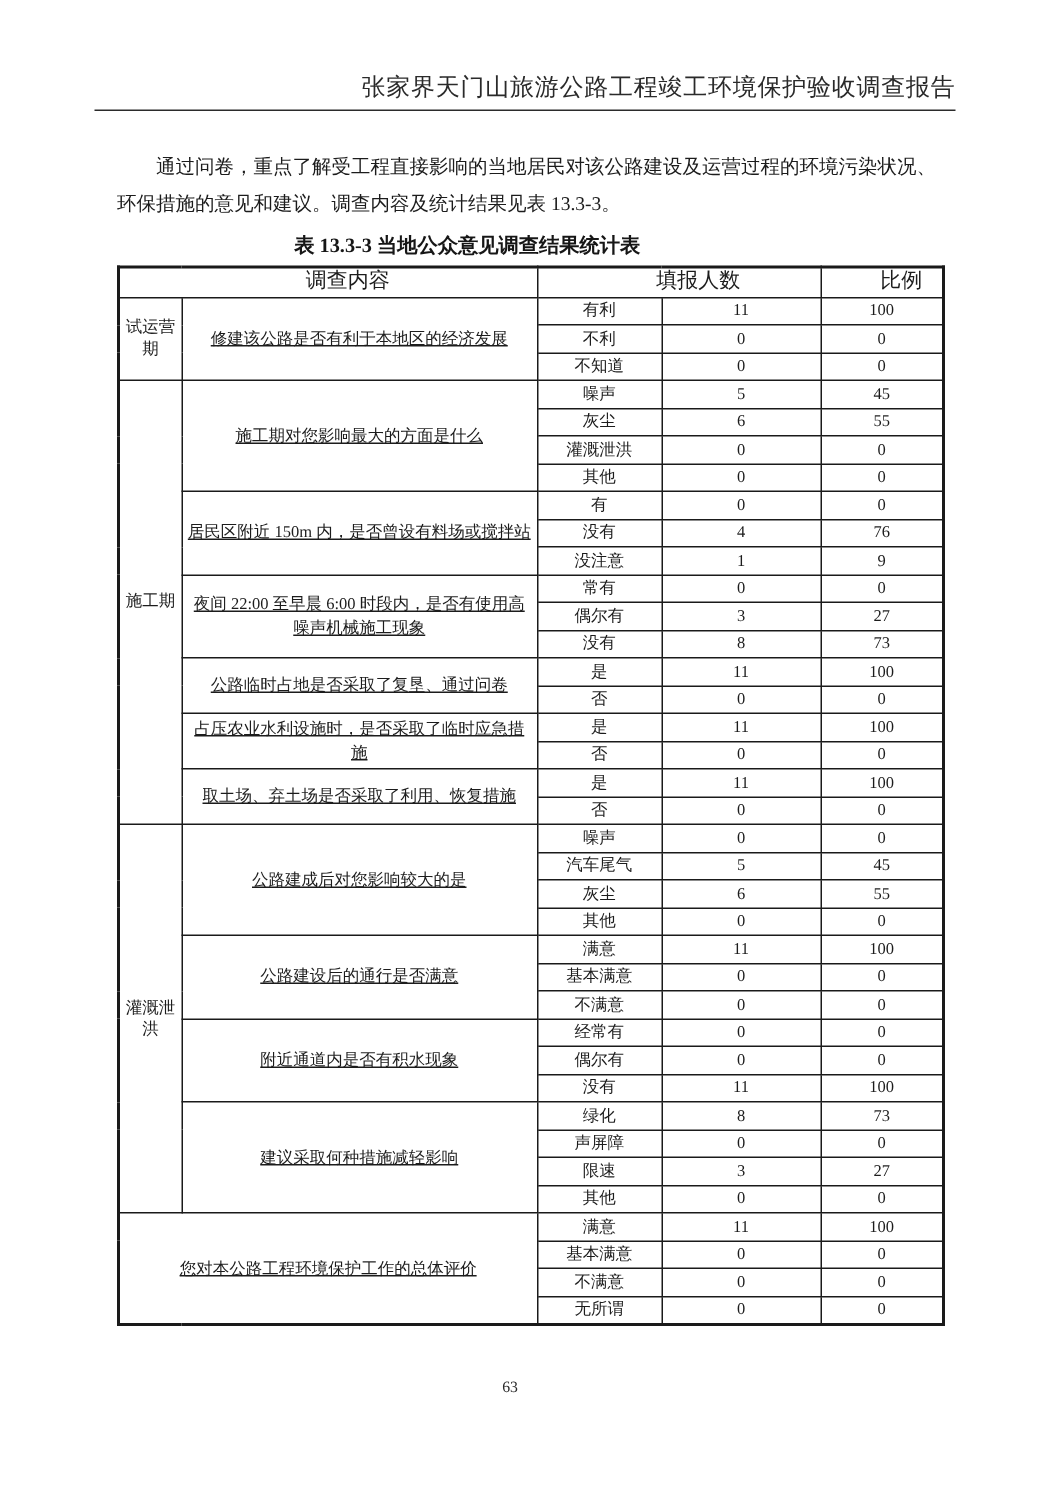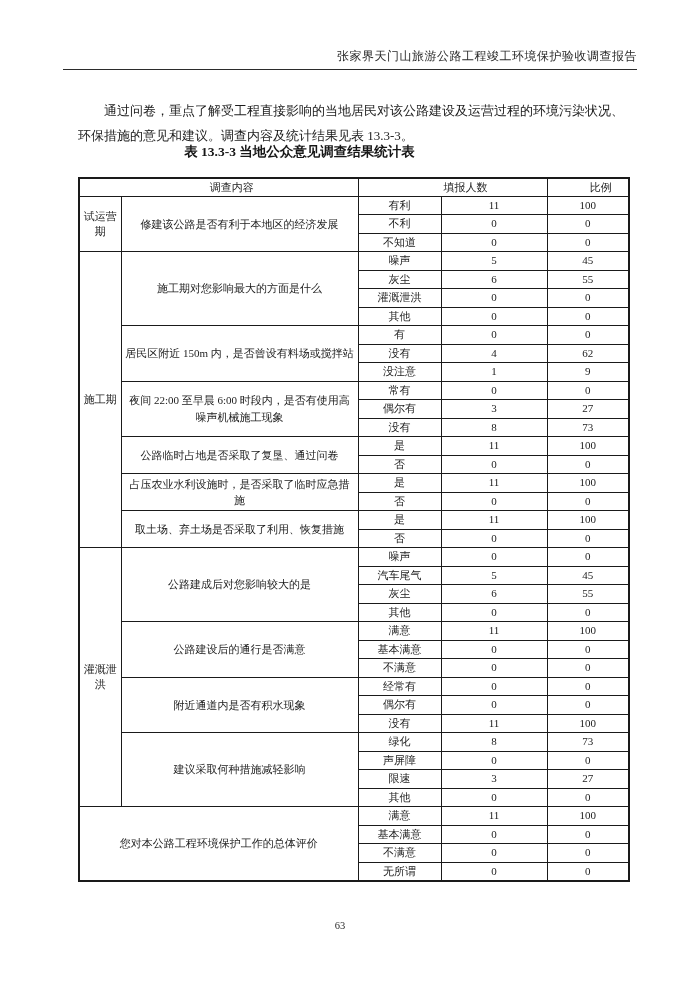--- a/index.html
+++ b/index.html
@@ -19,21 +19,21 @@
     position: absolute;
     inset: 0;
     background: #ffffff;
   }
   .running-header {
     position: absolute;
     top: 48px;
     left: 63px;
     right: 63px;
     text-align: right;
-    font-size: 12px;
+    font-size: 16px;
     letter-spacing: 0.5px;
     color: #2a2a2a;
     padding-bottom: 4px;
     border-bottom: 1.5px solid #2b2b2b;
   }
   .intro-paragraph {
     position: absolute;
     top: 84px;
     left: 64px;
     right: 62px;
@@ -42,21 +42,21 @@
     line-height: 25px;
     text-align: justify;
     text-indent: 2em;
     color: #1c1c1c;
   }
   .table-title {
     position: absolute;
     top: 143px;
     left: 0;
     width: 599px;
-    margin: 0;
+    margin: 12px;
     text-align: center;
     font-size: 13.5px;
     font-weight: bold;
     color: #161616;
   }
   table.survey-table {
     position: absolute;
     top: 177px;
     left: 78px;
     width: 550px;
@@ -77,25 +77,26 @@
     padding: 0 3px;
     text-align: center;
     vertical-align: middle;
     font-weight: normal;
     line-height: 1.35;
     height: 17.5px;
     overflow: hidden;
   }
   .survey-table thead th {
     height: 16.5px;
-    font-size: 11px;
+    font-size: 14px;
     padding-left: 29px;
   }
   .survey-table td.question-cell {
     line-height: 1.5;
+    text-decoration: underline;
   }
   .page-footer {
     position: absolute;
     top: 920px;
     left: 0;
     width: 680px;
     text-align: center;
     font-size: 10.5px;
     color: #2a2a2a;
   }
@@ -170,21 +171,21 @@
         </tr>
         <tr>
           <td class="question-cell" rowspan="3">居民区附近 150m 内，是否曾设有料场或搅拌站</td>
           <td class="option-cell">有</td>
           <td class="count-cell">0</td>
           <td class="ratio-cell">0</td>
         </tr>
         <tr>
           <td class="option-cell">没有</td>
           <td class="count-cell">4</td>
-          <td class="ratio-cell">62</td>
+          <td class="ratio-cell">76</td>
         </tr>
         <tr>
           <td class="option-cell">没注意</td>
           <td class="count-cell">1</td>
           <td class="ratio-cell">9</td>
         </tr>
         <tr>
           <td class="question-cell" rowspan="3">夜间 22:00 至早晨 6:00 时段内，是否有使用高噪声机械施工现象</td>
           <td class="option-cell">常有</td>
           <td class="count-cell">0</td>

